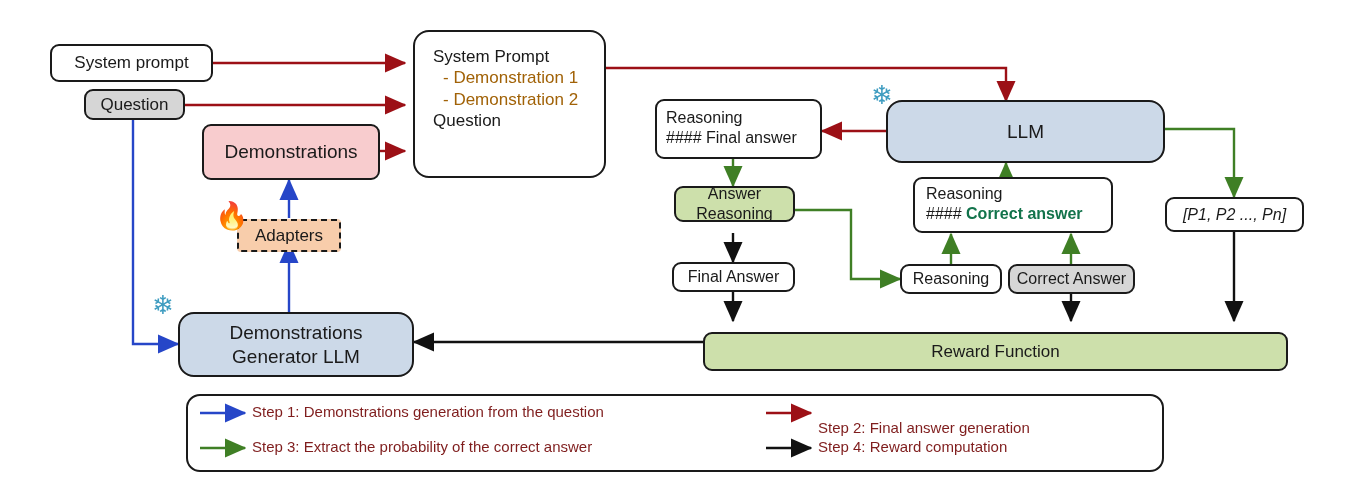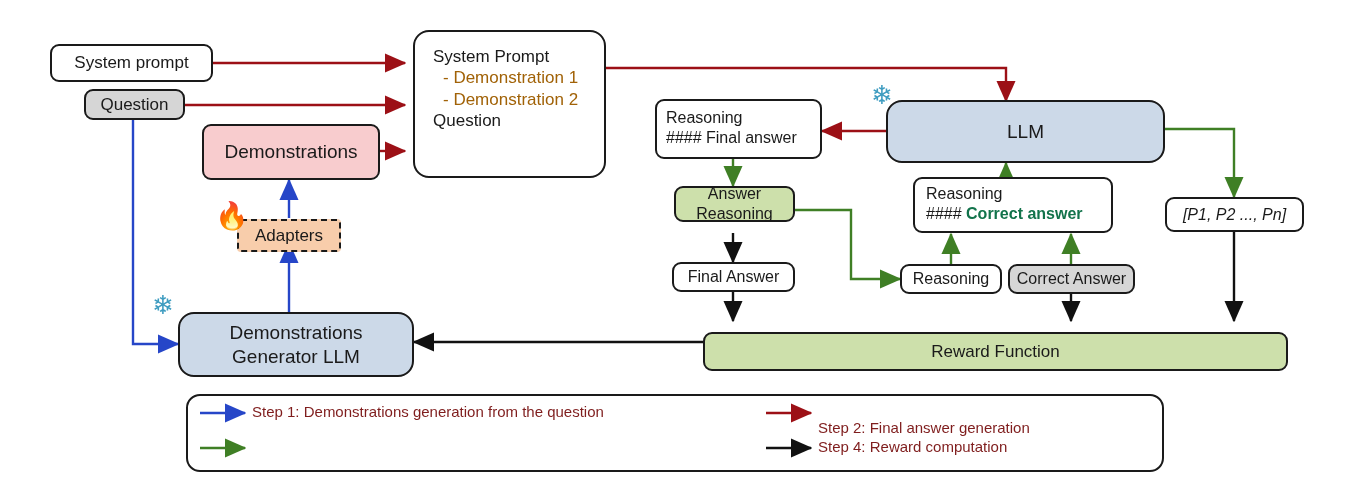--- a/index.html
+++ b/index.html
@@ -181,16 +181,17 @@
   <svg class="layer" viewBox="0 0 1364 497">
     <g fill="none" stroke-width="2.4">
       <path d="M200,413 L245,413" stroke="#2646c8" marker-end="url(#ar-blue)"></path>
       <path d="M200,448 L245,448" stroke="#3f7f25" marker-end="url(#ar-green)"></path>
       <path d="M766,413 L811,413" stroke="#9c1016" marker-end="url(#ar-red)"></path>
       <path d="M766,448 L811,448" stroke="#111111" marker-end="url(#ar-black)"></path>
     </g>
   </svg>
 
   <div class="legend-row" style="left:252px;top:403px;">Step 1: Demonstrations generation from the question</div>
+  <div class="legend-row" style="left:252px;top:438px;">Step 3: Extract the probability of the correct answer</div>
   <div class="legend-row" style="left:818px;top:419px;">Step 2: Final answer generation</div>
   <div class="legend-row" style="left:818px;top:438px;">Step 4: Reward computation</div>
 
 </div>
 
 </body></html>

